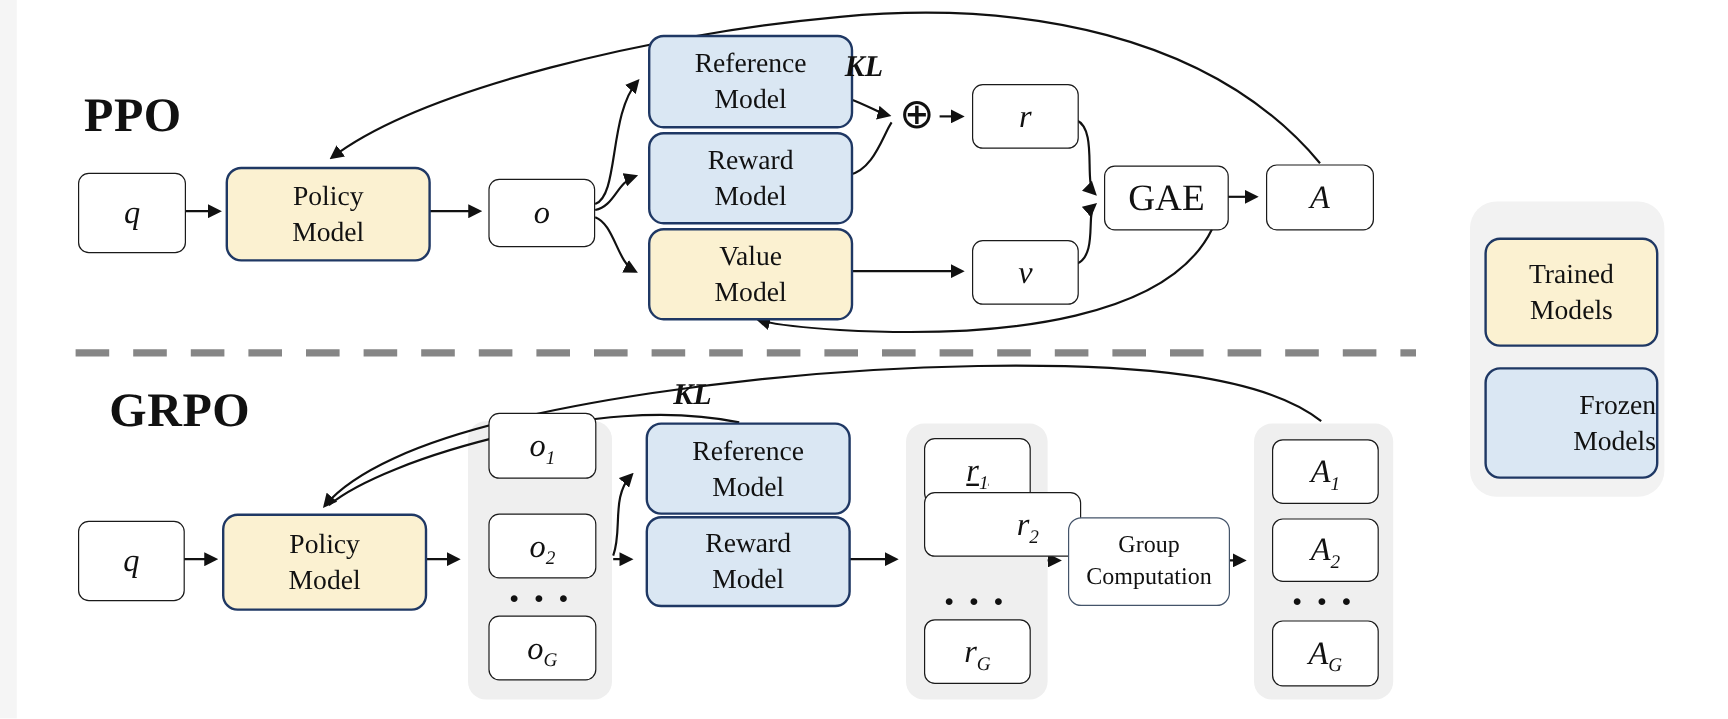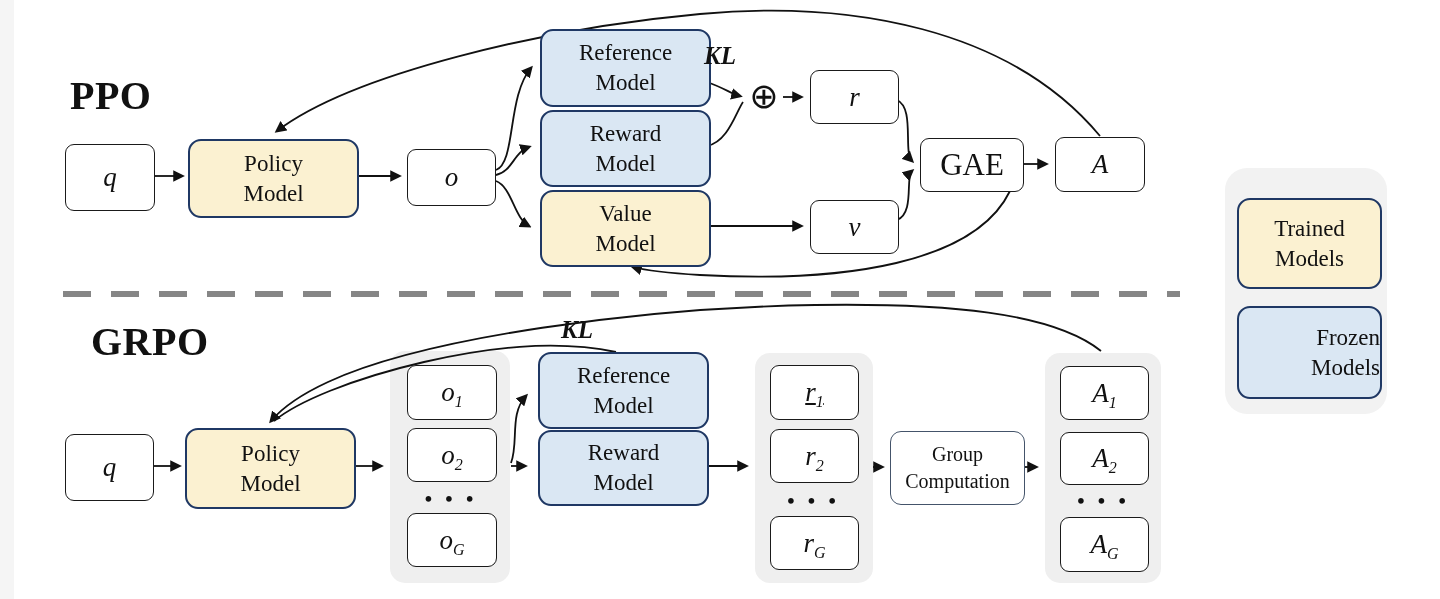--- a/index.html
+++ b/index.html
@@ -138,21 +138,21 @@
   <div class="abs wbox" style="left:65px;top:434px;width:87px;height:65px;">
     <span class="math">q</span>
   </div>
 
   <div class="abs mbox yellow" style="left:185px;top:428px;width:167px;height:77px;">
     <span>Policy</span>
     <span>Model</span>
   </div>
 
   <div class="abs ggroup" style="left:390px;top:351px;width:120px;height:232px;"></div>
-  <div class="abs wbox" style="left:407px;top:365px;width:88px;height:53px;font-family:Liberation Serif, serif;">
+  <div class="abs wbox" style="left:407px;top:344px;width:88px;height:53px;font-family:Liberation Serif, serif;">
     <span class="math"><i>o</i><sub>1</sub></span>
   </div>
   <div class="abs wbox" style="left:407px;top:428px;width:88px;height:52px;">
     <span class="math"><i>o</i><sub>2</sub></span>
   </div>
   <div class="abs dots" style="left:407px;top:487px;width:88px;text-align:center;">• • •</div>
   <div class="abs wbox" style="left:407px;top:513px;width:88px;height:52px;">
     <span class="math"><i>o</i><sub>G</sub></span>
   </div>
 
@@ -165,21 +165,21 @@
     <span>Reward</span>
     <span>Model</span>
   </div>
 
   <div class="abs kl" style="left:561px;top:316px;">KL</div>
 
   <div class="abs ggroup" style="left:755px;top:353px;width:118px;height:230px;"></div>
   <div class="abs wbox" style="left:770px;top:365px;width:87px;height:53px;text-decoration:underline;">
     <span class="math"><i>r</i><sub>1</sub></span>
   </div>
-  <div class="abs wbox" style="left:770px;top:429px;width:87px;height:52px;">
+  <div class="abs wbox" style="left:770px;top:410px;width:87px;height:52px;padding-left:42px;">
     <span class="math"><i>r</i><sub>2</sub></span>
   </div>
   <div class="abs dots" style="left:770px;top:489px;width:87px;text-align:center;">• • •</div>
   <div class="abs wbox" style="left:770px;top:516px;width:87px;height:52px;align-items:center;">
     <span class="math"><i>r</i><sub>G</sub></span>
   </div>
 
   <div class="abs gcbox" style="left:890px;top:431px;width:133px;height:72px;">
     <span>Group</span>
     <span>Computation</span>

